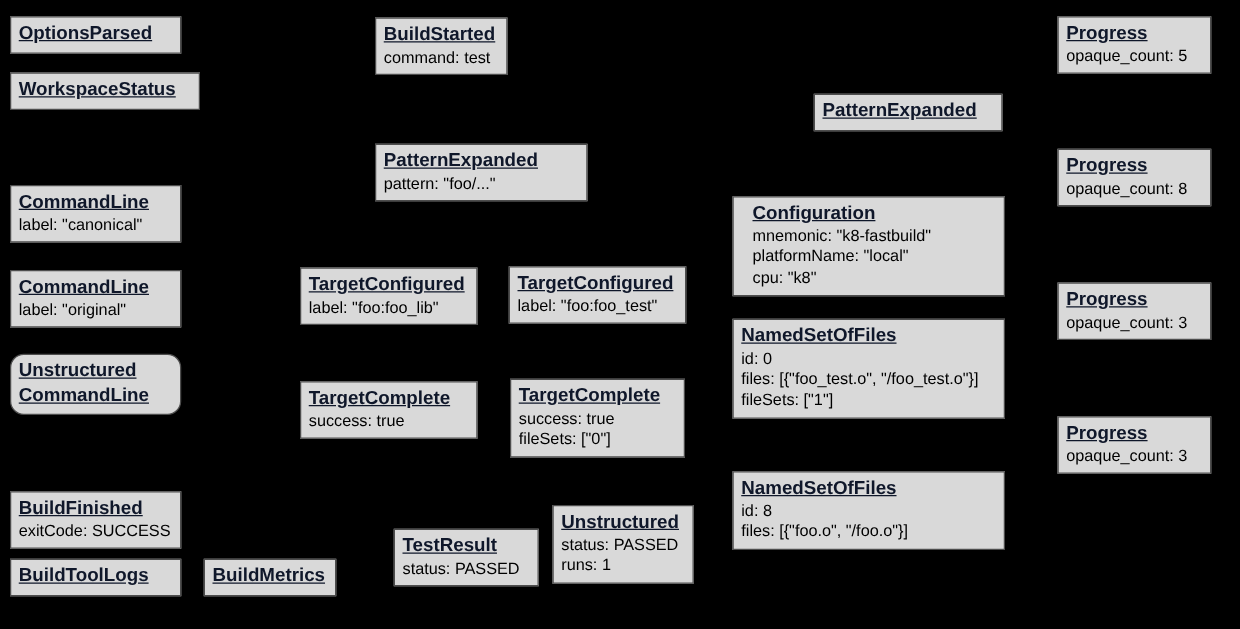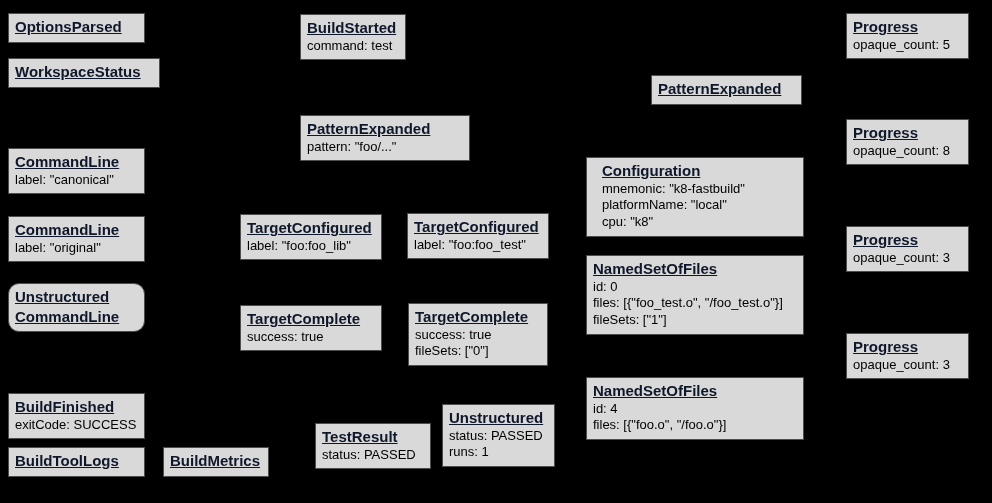--- a/index.html
+++ b/index.html
@@ -135,21 +135,21 @@
 
   <div class="box" style="left:586px; top:255px; width:218px;">
     <div class="title">NamedSetOfFiles</div>
     <div class="field">id: 0</div>
     <div class="field">files: [{"foo_test.o", "/foo_test.o"}]</div>
     <div class="field">fileSets: ["1"]</div>
   </div>
 
   <div class="box" style="left:586px; top:377px; width:218px;">
     <div class="title">NamedSetOfFiles</div>
-    <div class="field">id: 4</div>
+    <div class="field">id: 8</div>
     <div class="field">files: [{"foo.o", "/foo.o"}]</div>
   </div>
 
   <div class="box" style="left:846px; top:13px; width:123px;">
     <div class="title">Progress</div>
     <div class="field">opaque_count: 5</div>
   </div>
 
   <div class="box" style="left:846px; top:119px; width:123px;">
     <div class="title">Progress</div>

